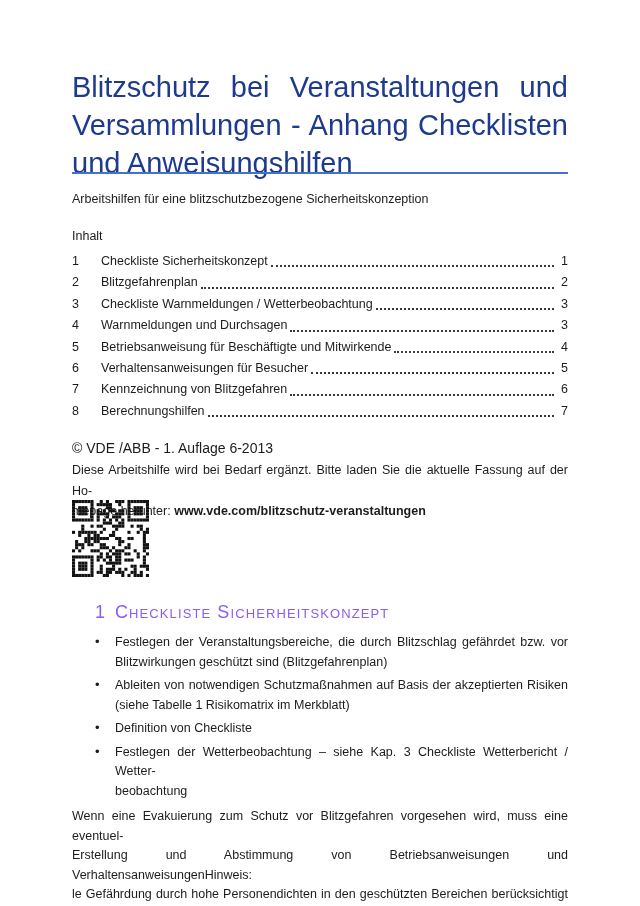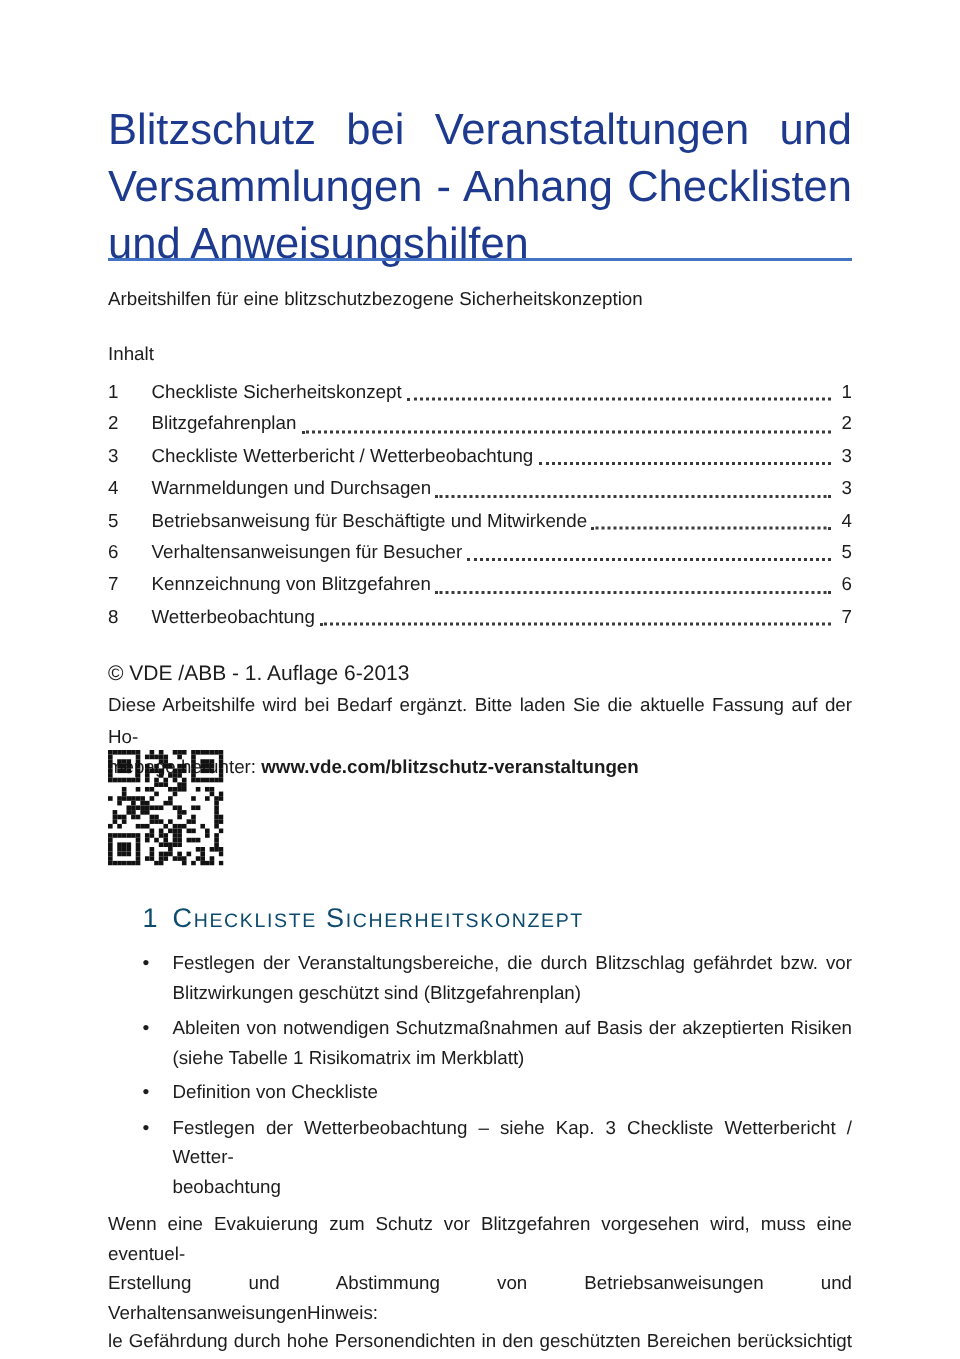--- a/index.html
+++ b/index.html
@@ -61,21 +61,21 @@
 
   #section1 {
     position:absolute; top:601px; left:72px; right:72px;
     font-size:12.5px;
   }
   .sec-heading {
     padding-left:23px;
     font-size:18px; line-height:23px;
     font-variant:small-caps;
     letter-spacing:1.1px;
-    color:#0c4a6e;
+    color:#8b5cf6;
     font-weight:400;
     margin:0;
   }
   .sec-num { display:inline-block; width:20px; letter-spacing:0; }
   .bullets { margin-top:9px; }
   .bullet {
     position:relative;
     padding-left:43px;
     margin-bottom:4px;
     line-height:19.5px;
@@ -113,21 +113,21 @@
 
   <div class="toc-row">
     <span class="toc-num">2</span>
     <span class="toc-label">Blitzgefahrenplan</span>
     <span class="toc-dots"></span>
     <span class="toc-page">2</span>
   </div>
 
   <div class="toc-row">
     <span class="toc-num">3</span>
-    <span class="toc-label">Checkliste Wetterbericht / Wetterbeobachtung</span>
+    <span class="toc-label">Checkliste Warnmeldungen / Wetterbeobachtung</span>
     <span class="toc-dots"></span>
     <span class="toc-page">3</span>
   </div>
 
   <div class="toc-row">
     <span class="toc-num">4</span>
     <span class="toc-label">Warnmeldungen und Durchsagen</span>
     <span class="toc-dots"></span>
     <span class="toc-page">3</span>
   </div>
@@ -148,21 +148,21 @@
 
   <div class="toc-row">
     <span class="toc-num">7</span>
     <span class="toc-label">Kennzeichnung von Blitzgefahren</span>
     <span class="toc-dots"></span>
     <span class="toc-page">6</span>
   </div>
 
   <div class="toc-row">
     <span class="toc-num">8</span>
-    <span class="toc-label">Wetterbeobachtung</span>
+    <span class="toc-label">Berechnungshilfen</span>
     <span class="toc-dots"></span>
     <span class="toc-page">7</span>
   </div>
 </div>
 
   <div id="edition">© VDE /ABB - 1. Auflage 6-2013</div>
 
   <div id="update-note">
     <div class="jline">Diese Arbeitshilfe wird bei Bedarf ergänzt. Bitte laden Sie die aktuelle Fassung auf der Ho-</div>
     <div><span>mepage herunter: </span><span class="url">www.vde.com/blitzschutz-veranstaltungen</span></div>

